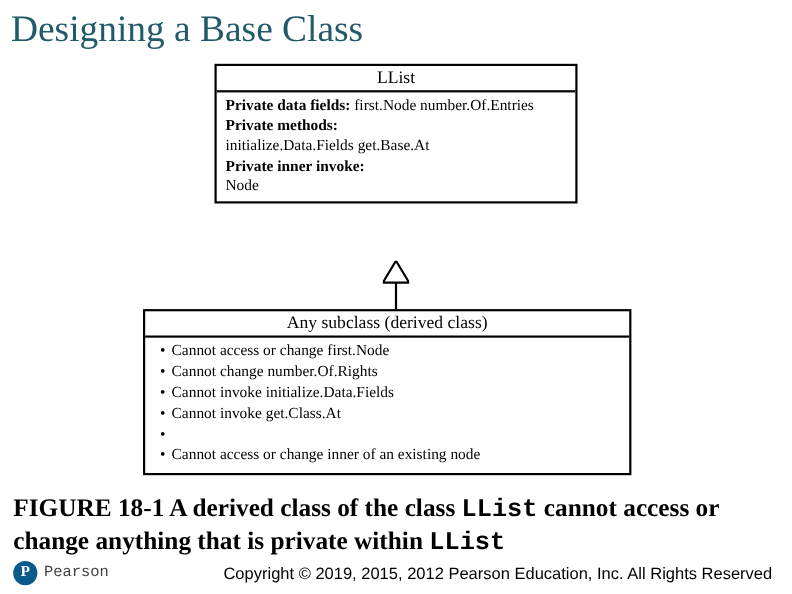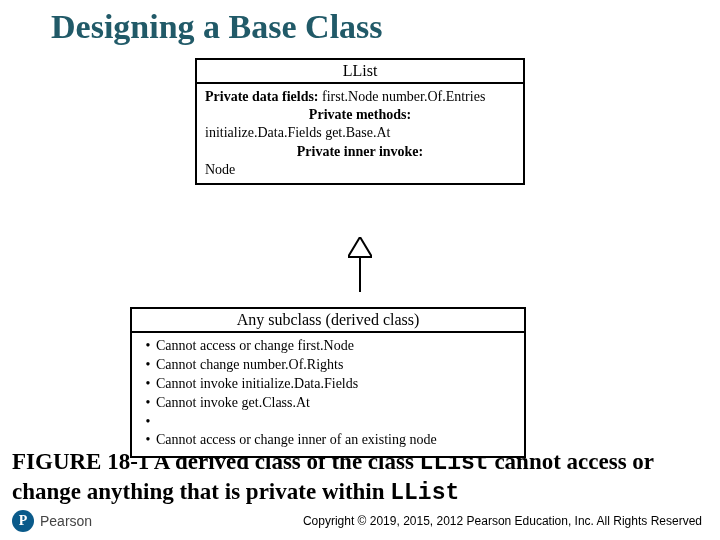--- a/index.html
+++ b/index.html
@@ -8,23 +8,22 @@
     height: 540px;
     background: #fff;
     font-family: "Times New Roman", Times, serif;
     color: #000;
     position: relative;
     overflow: hidden;
   }
   .title {
     color: #215a68;
     font-size: 34px;
-    font-weight: bold;
+    font-weight: normal;
     padding: 8px 10px 6px 10px;
-    margin-left: 41px;
   }
   .diagram {
     position: relative;
     width: 720px;
     height: 390px;
   }
   .uml-box {
     position: absolute;
     border: 2px solid #000;
     background: #fff;
@@ -38,25 +37,25 @@
     text-align: center;
     border-bottom: 2px solid #000;
     padding: 2px 4px;
     font-size: 16px;
   }
   .box-body {
     padding: 4px 8px;
     font-size: 14px;
     line-height: 1.3;
   }
-  .label-strong { font-weight: bold; text-align: center; }
+  .label-strong { font-weight: bold; }
   .subclass-box {
     left: 130px;
-    top: 255px;
-    width: 396px;
+    top: 229px;
+    width: 444px;
   }
   .bullet-list {
     padding: 4px 8px 6px 8px;
     font-size: 14px;
     line-height: 1.35;
   }
   .bullet-row { display: flex; }
   .bullet { width: 16px; text-align: center; }
   .connector {
     position: absolute;
@@ -97,27 +96,27 @@
     display: flex;
     align-items: center;
     justify-content: center;
     color: #fff;
     font-family: Georgia, serif;
     font-weight: bold;
     font-size: 14px;
   }
   .logo-text {
     color: #444;
-    font-family: Liberation Sans, sans-serif;
+    font-family: Liberation Mono, monospace;
     font-size: 14px;
   }
   .copyright {
     flex: 1;
     text-align: right;
-    font-size: 12px;
+    font-size: 15px;
     font-family: Arial, sans-serif;
     color: #000;
     padding-right: 6px;
   }
 </style>
 </head>
 <body>
 
 <div class="title">Designing a Base Class</div>
 

